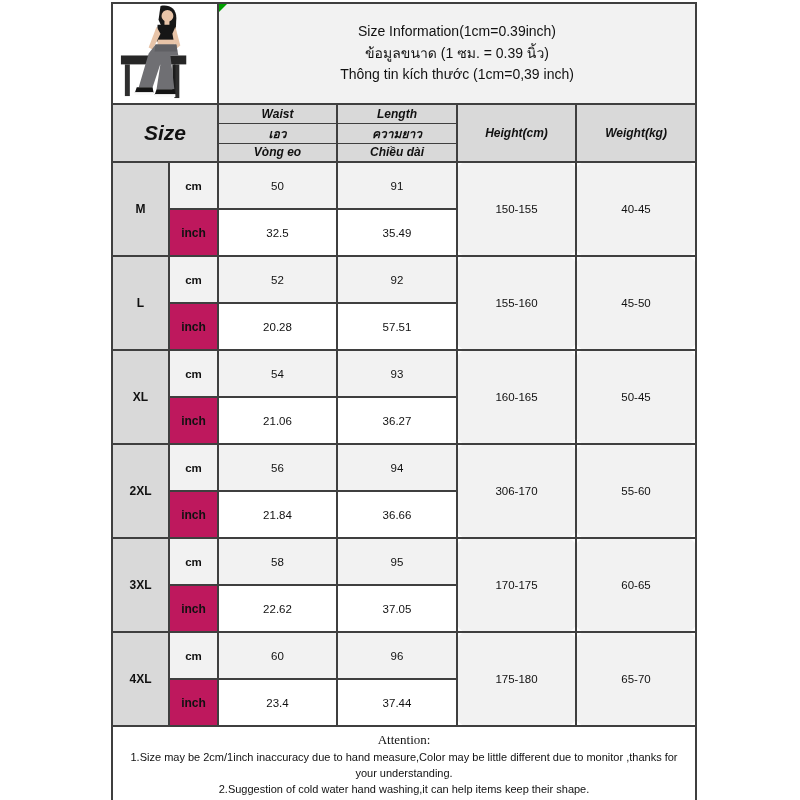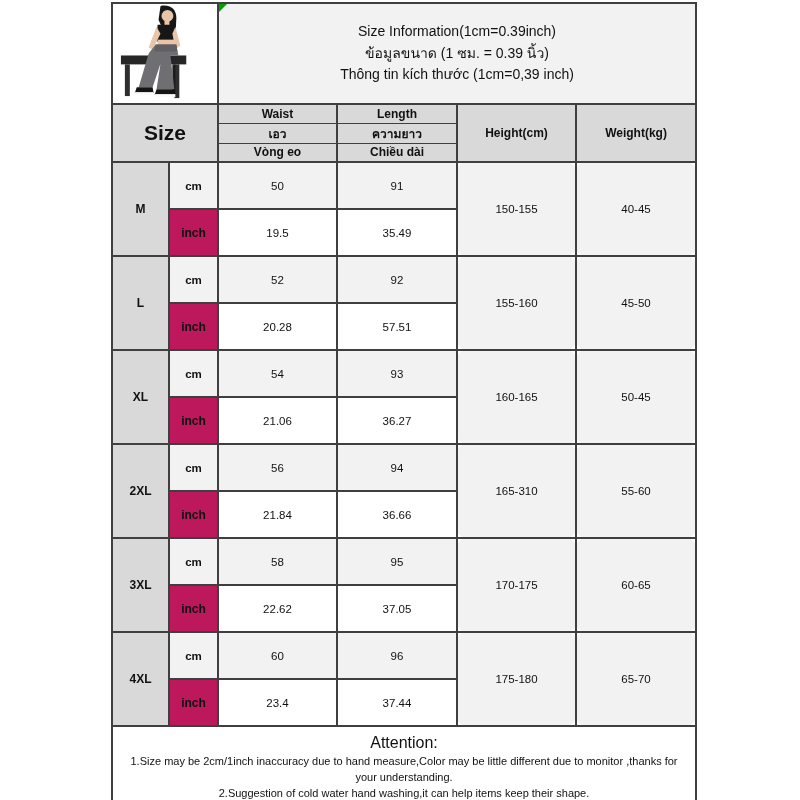--- a/index.html
+++ b/index.html
@@ -21,39 +21,39 @@
   col.c-hgt{width:119px}col.c-wgt{width:120px}
 
   
   td.photo-cell{height:101px;background:#fff;padding:0;}
   td.title-cell{background:var(--lt-gray);position:relative;}
   .title-line{font-weight:normal;font-size:14px;line-height:1.55;}
   .corner-flag{position:absolute;top:0;left:0;width:0;height:0;
      border-top:8px solid var(--green);border-right:8px solid transparent;}
 
   
-  .hrow td{height:19px;background:var(--hdr-gray);font-weight:bold;font-size:12px;padding:0 2px;}
+  .hrow td{height:19px;background:var(--hdr-gray);font-weight:bold;font-size:12px;padding:0 2px;font-style:italic;}
   td.size-head{font-size:21px;font-weight:bold;background:var(--hdr-gray);margin-left:7px;}
   .hrow td.sub{border-top-width:1px;border-bottom-width:1px;}
   .hrow td.sub-first{border-bottom-width:1px;}
   .hrow td.sub-last{border-top-width:1px;}
 
   
   .drow td{height:47px;}
   td.size-label{background:var(--hdr-gray);font-weight:bold;font-size:12px;}
   td.unit-cm{background:var(--lt-gray);font-weight:bold;font-size:11.5px;}
   td.unit-inch{background:#be185d;font-weight:bold;font-size:12px;}
   td.val-cm{background:var(--lt-gray);}
   td.val-inch{background:#fff;}
   td.range-cell{background:var(--lt-gray);border-radius:10px;}
 
   
   td.footer-cell{height:71px;background:#fff;font-size:11px;line-height:1.45;
      padding:4px 6px;vertical-align:top;}
-  .foot-title{font-size:16px;}
+  .foot-title{font-size:13px;font-family:Liberation Serif, serif;}
   svg{display:block;}
 </style>
 </head>
 <body>
 
 <div class="sheet">
 <table>
   <colgroup>
     <col class="c-size">
         <col class="c-unit">
@@ -122,21 +122,21 @@
   <tr class="drow">
     <td class="size-label" rowspan="2">M</td>
     <td class="unit-cm">cm</td>
     <td class="val-cm">50</td>
     <td class="val-cm">91</td>
     <td class="range-cell" rowspan="2">150-155</td>
     <td class="range-cell" rowspan="2">40-45</td>
   </tr>
   <tr class="drow">
     <td class="unit-inch">inch</td>
-    <td class="val-inch">19.5</td>
+    <td class="val-inch">32.5</td>
     <td class="val-inch">35.49</td>
   </tr>
 
   <tr class="drow">
     <td class="size-label" rowspan="2">L</td>
     <td class="unit-cm">cm</td>
     <td class="val-cm">52</td>
     <td class="val-cm">92</td>
     <td class="range-cell" rowspan="2">155-160</td>
     <td class="range-cell" rowspan="2">45-50</td>
@@ -159,21 +159,21 @@
     <td class="unit-inch">inch</td>
     <td class="val-inch">21.06</td>
     <td class="val-inch">36.27</td>
   </tr>
 
   <tr class="drow">
     <td class="size-label" rowspan="2">2XL</td>
     <td class="unit-cm">cm</td>
     <td class="val-cm">56</td>
     <td class="val-cm">94</td>
-    <td class="range-cell" rowspan="2">165-310</td>
+    <td class="range-cell" rowspan="2">306-170</td>
     <td class="range-cell" rowspan="2">55-60</td>
   </tr>
   <tr class="drow">
     <td class="unit-inch">inch</td>
     <td class="val-inch">21.84</td>
     <td class="val-inch">36.66</td>
   </tr>
 
   <tr class="drow">
     <td class="size-label" rowspan="2">3XL</td>

